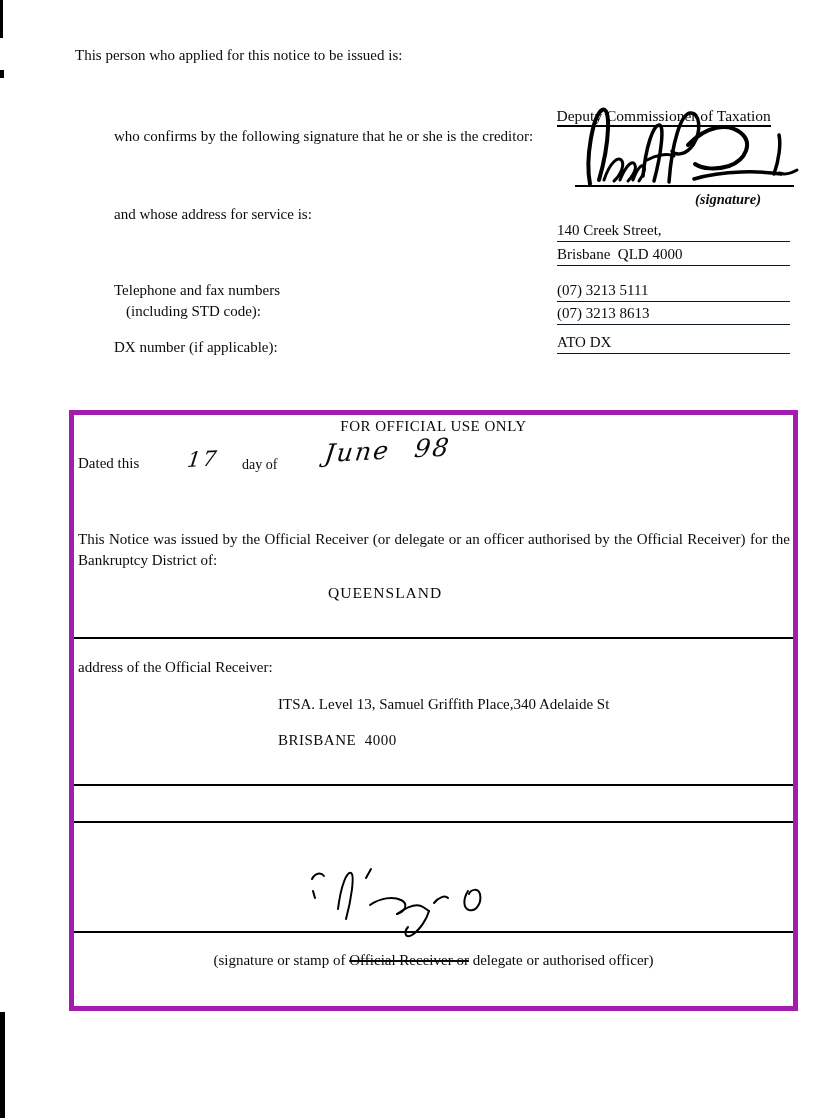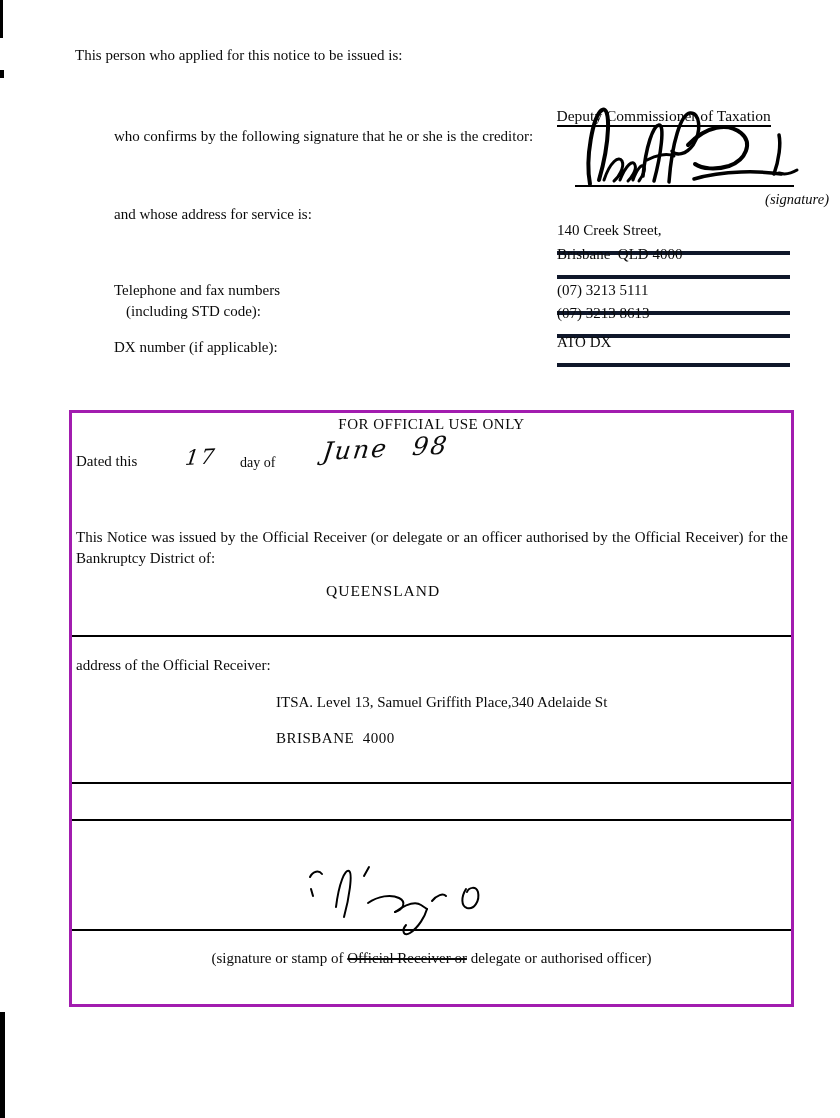--- a/index.html
+++ b/index.html
@@ -4,32 +4,32 @@
 <style>
   html,body{margin:0;padding:0;}
   body{
     width:840px;height:1118px;position:relative;background:#ffffff;
     font-family:"Liberation Serif", serif;color:#0a0a0a;overflow:hidden;
   }
   .abs{position:absolute;}
   .txt{font-size:15px;line-height:1.25;white-space:pre;}
   .ul{border-bottom:2px solid #000;padding-bottom:1px;}
   .fill-line{
-    font-size:15px;white-space:pre;border-bottom:4px solid #0f172a;
-    padding-bottom:12px;width:233px;
+    font-size:15px;white-space:pre;border-bottom:1px solid #0f172a;
+    padding-bottom:2px;width:233px;
   }
   .italic{font-style:italic;}
   .hw{
     font-family:"DejaVu Serif", serif;font-style:italic;
     transform:skewX(-10deg) rotate(-3deg);transform-origin:left bottom;
     letter-spacing:2px;
   }
   .box{
     left:69px;top:410px;width:719px;height:591px;
-    border:3px solid #a21caf;background:#fff;
+    border:5px solid #a21caf;background:#fff;
   }
   .hline{height:2px;background:#000;}
   .struck{text-decoration:line-through;text-decoration-thickness:2px;}
   .center{text-align:center;}
   .justify{text-align:justify;}
   svg{display:block;}
 </style>
 </head>
 <body>
 
@@ -54,21 +54,21 @@
       <path d="M71 60 C80 55 91 53 98 56" stroke-width="3"></path>
       <path d="M93 82 C96 42 105 14 114 13 C124 12 126 31 117 45 C110 55 100 56 96 51" stroke-width="3.5"></path>
       <path d="M112 45 C130 26 152 22 165 33 C177 43 170 60 153 66 C140 70 126 69 119 64" stroke-width="4"></path>
       <path d="M118 79 C148 70 185 71 205 74" stroke-width="3.5"></path>
       <path d="M198 74 C203 60 205 44 203 35" stroke-width="3.5"></path>
       <path d="M203 73 C209 75 216 73 221 70" stroke-width="3"></path>
     </g>
   </svg>
 </div>
 <div class="abs hline" style="left:575px;top:185px;width:219px;"></div>
-<div class="abs txt italic" style="left:736px;top:190px;width:93px;text-align:right;font-size:14.5px;">(signature)</div>
+<div class="abs txt italic" style="left:668px;top:190px;width:93px;text-align:right;font-size:14.5px;font-weight:bold;">(signature)</div>
 
 <div class="abs txt" style="left:114px;top:205px;">and whose address for service is:</div>
 <div class="abs fill-line" style="left:557px;top:222px;">140 Creek Street,</div>
 <div class="abs fill-line" style="left:557px;top:246px;">Brisbane  QLD 4000</div>
 
 <div class="abs txt" style="left:114px;top:281px;text-align:center;">Telephone and fax numbers</div>
 <div class="abs txt" style="left:114px;top:302px;margin-left:12px;">(including STD code):</div>
 <div class="abs fill-line" style="left:557px;top:282px;">(07) 3213 5111</div>
 <div class="abs fill-line" style="left:557px;top:305px;">(07) 3213 8613</div>
 

